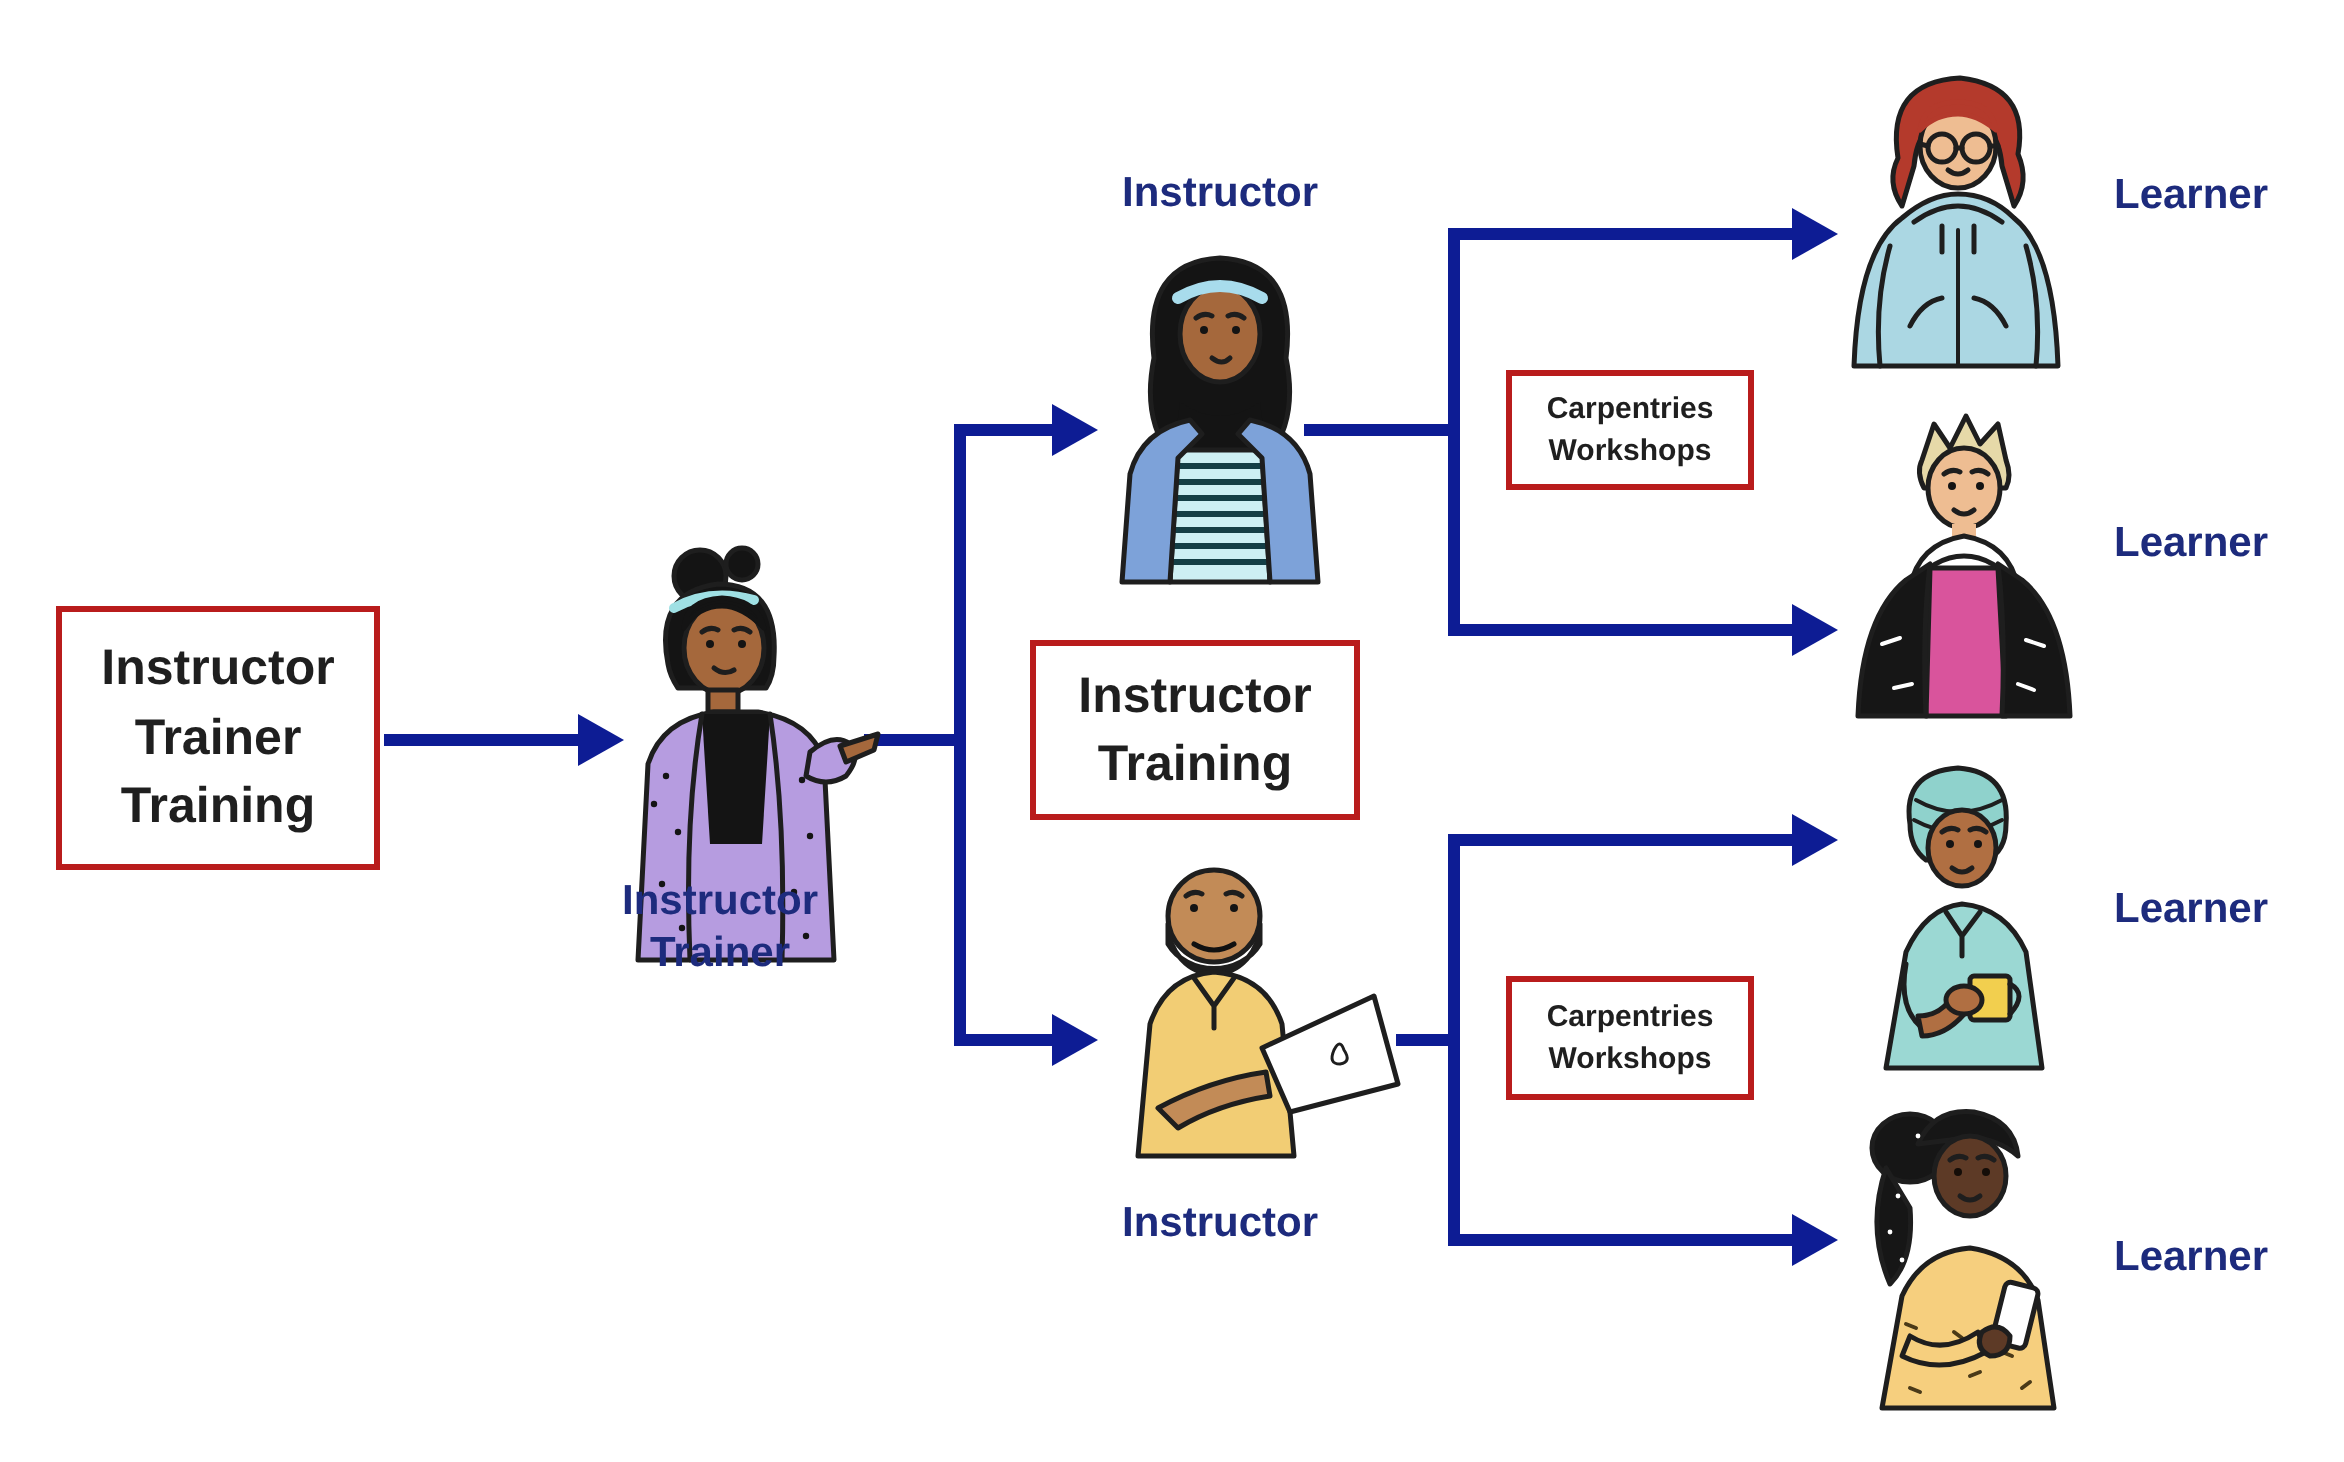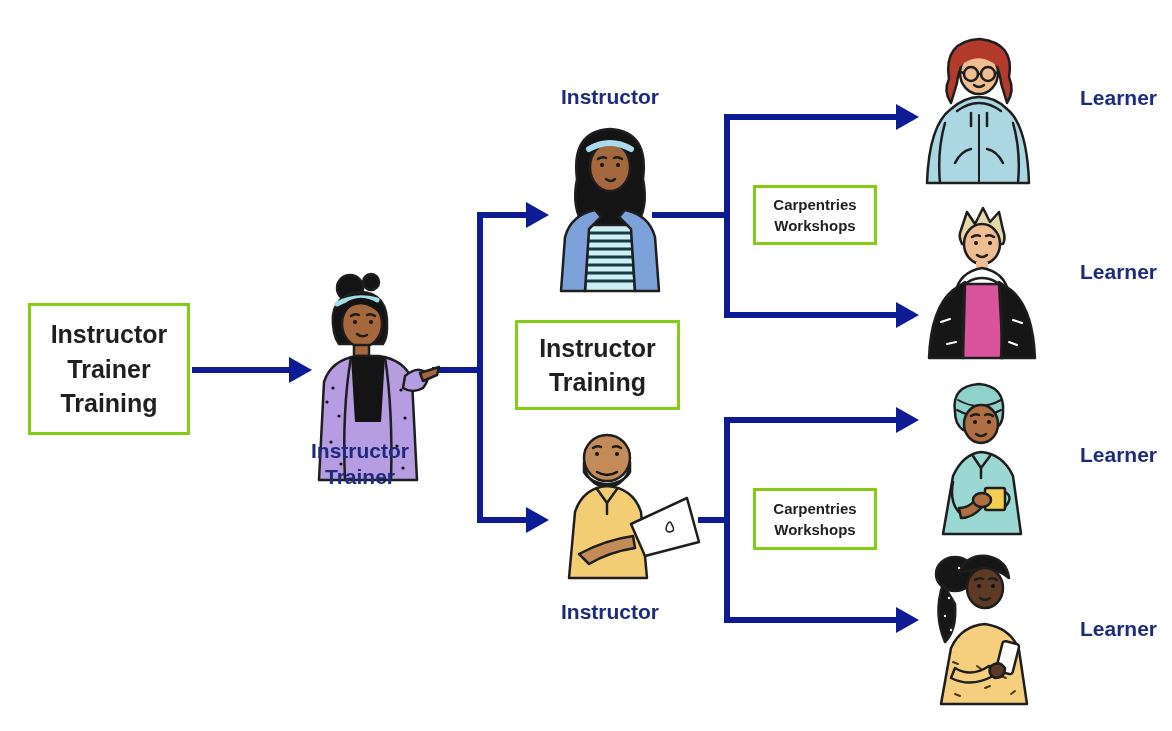--- a/index.html
+++ b/index.html
@@ -3,31 +3,31 @@
 <meta charset="utf-8">
 <style>
   html,body{margin:0;padding:0;background:#ffffff;}
   .canvas{
     position:relative;width:1172px;height:731px;background:#ffffff;
     font-family:"Liberation Sans", sans-serif;overflow:hidden;
   }
   .connectors{position:absolute;left:0;top:0;width:1172px;height:731px;}
   .person{position:absolute;}
   .box{
-    position:absolute;background:#ffffff;border:3px solid #84cc16;
+    position:absolute;background:#ffffff;border:3px solid #b91c1c;
     display:flex;align-items:center;justify-content:center;text-align:center;
     color:#1f1f1f;font-weight:bold;white-space:pre-line;box-sizing:border-box;
   }
   .box.big{font-size:25px;line-height:1.38;}
   .box.small{font-size:15px;line-height:1.4;font-weight:bold;}
   .lbl{
     position:absolute;color:#1d2b7d;font-weight:bold;font-size:21px;
     line-height:1.24;text-align:center;white-space:pre-line;
   }
-  .lbl.left{text-align:right;}
+  .lbl.left{text-align:left;}
 </style>
 </head>
 <body>
 
 <div class="canvas">
 
   <svg class="connectors" viewBox="0 0 1172 731" xmlns="http://www.w3.org/2000/svg">
     <g stroke="#0d1c94" stroke-width="6" fill="none">
 
       <path d="M192 370 H290"></path>

